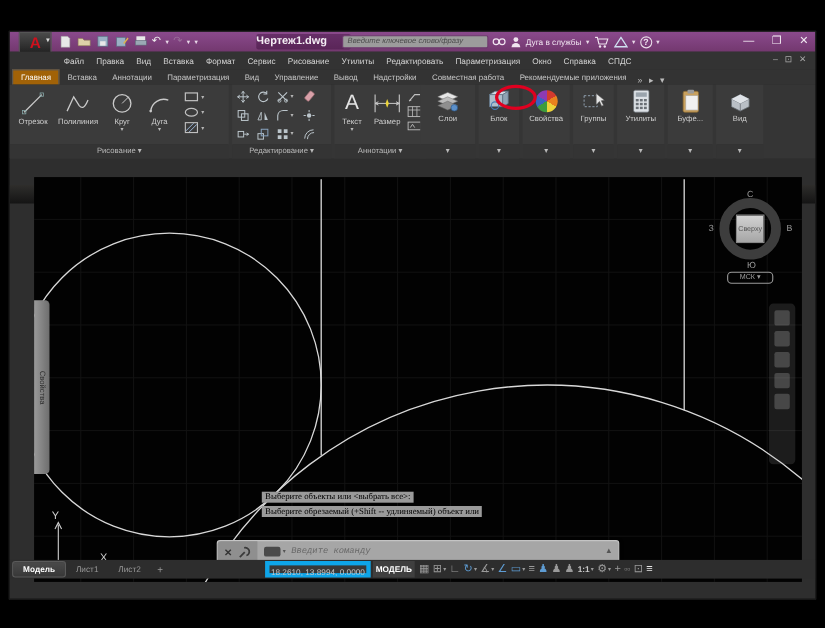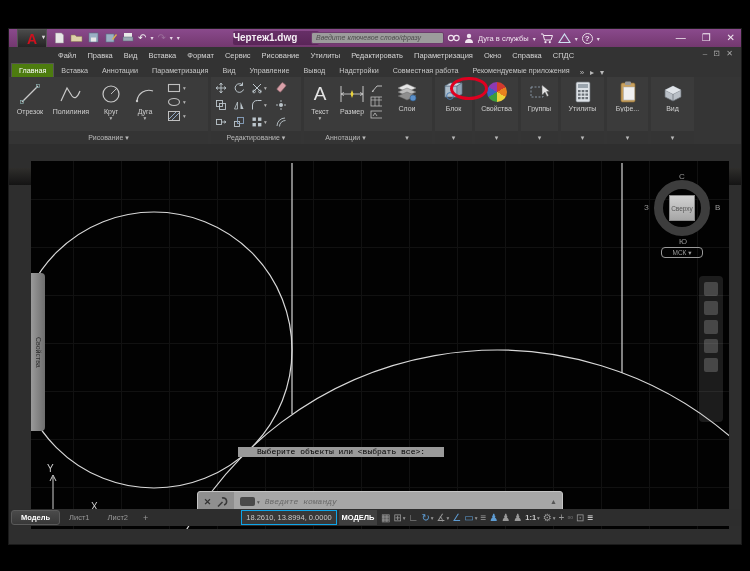--- a/index.html
+++ b/index.html
@@ -56,21 +56,21 @@
     display:flex; align-items:center; gap:11px; padding-left:49px;
   }
   .menu-item { color:#d4d4d4; font-size:7.5px; white-space:nowrap; }
   .mdi-btns { position:absolute; right:6px; top:20px; color:#a8a8a8; font-size:8px; letter-spacing:2px; }
   
   .rtabs {
     position:absolute; left:0; top:34px; width:100%; height:14px; background:#333;
     display:flex; align-items:flex-end; gap:0; padding-left:2px;
   }
   .rtab { color:#c6c6c6; font-size:7.2px; padding:2px 7px 2px 7px; white-space:nowrap; }
-  .rtab.active { background:#4d7c0f; color:#fff; border:1px solid #555; border-bottom:none; }
+  .rtab.active { background:#a16207; color:#fff; border:1px solid #555; border-bottom:none; }
   .rtab-extra { color:#bbb; font-size:8px; padding:0 3px; }
   
   .ribbon { position:absolute; left:0; top:48px; width:100%; height:67px; background:#353535; }
   .panel { position:absolute; top:0; height:67px; background:#3b3b3b; }
   .panel-footer {
     position:absolute; left:0; bottom:0; width:100%; height:13px; background:#343434;
     color:#b9b9b9; font-size:7px; text-align:center; line-height:13px; white-space:nowrap;
   }
   .bigbtn { position:absolute; top:3px; text-align:center; }
   .bigbtn .ic { height:28px; display:flex; align-items:center; justify-content:center; }
@@ -142,22 +142,22 @@
     font-size:6.5px; text-align:center; line-height:9px;
   }
   .navbar-strip {
     position:absolute; left:668px; top:115px; width:24px; height:146px;
     background:rgba(170,170,170,0.16); border-radius:4px;
     display:flex; flex-direction:column; align-items:center; gap:5px; padding-top:6px;
   }
   .nav-blob { width:14px; height:14px; background:rgba(200,200,200,0.25); border-radius:2px; }
   .cmd-history { position:absolute; left:207px; top:286px; display:flex; flex-direction:column; gap:3px; }
   .cmd-line {
-    background:#9a9a9a; color:#000; font-family:Liberation Mono, monospace;
-    font-size:8px; line-height:10px; padding:0 19px; width:fit-content; white-space:nowrap;
+    background:#9a9a9a; color:#000; font-family:Liberation Serif, serif;
+    font-size:8px; line-height:10px; padding:0 3px; width:fit-content; white-space:nowrap;
   }
   .cmdbar {
     position:absolute; left:166px; top:330px; width:366px; height:21px;
     background:#a6a6a6; border:1px solid #c4c4c4; border-radius:3px;
     display:flex; align-items:center; box-shadow:0 1px 3px rgba(0,0,0,0.6);
   }
   .cmdbar .tools { width:36px; height:100%; background:#8f8f8f; border-radius:3px 0 0 3px;
     display:flex; align-items:center; justify-content:center; gap:5px; }
   .cmdbar .xg { color:#333; font-size:9px; font-weight:bold; }
   .kbd-ic { width:15px; height:9px; background:#4a4a4a; border-radius:2px; margin:0 2px 0 6px; }
@@ -168,21 +168,21 @@
   .statusbar { position:absolute; left:0; top:480px; width:100%; height:17px; background:#2d2d2d; }
   .ltabs { position:absolute; left:2px; top:0; display:flex; align-items:center; height:17px; }
   .ltab { font-size:7.5px; padding:2px 9px; color:#999; }
   .ltab.active {
     background:linear-gradient(#4a4a4a,#383838); border:1px solid #5a5a5a; border-radius:3px;
     color:#fff; font-weight:bold;
   }
   .ltab-plus { color:#999; font-size:9px; padding:0 6px; }
   .coords {
     position:absolute; left:232px; top:1px; width:96px; height:15px; background:#383838;
-    border:1px solid #0ea5e9; color:#c9c9c9; font-size:7.5px; text-align:center; line-height:14px;
+    border:4px solid #0ea5e9; color:#c9c9c9; font-size:7.5px; text-align:center; line-height:14px;
     white-space:nowrap;
   }
   .modebtn {
     position:absolute; left:330px; top:1px; width:38px; height:15px; background:#3f3f3f;
     color:#fff; font-size:7.5px; font-weight:bold; text-align:center; line-height:15px;
   }
   .sb-icons { position:absolute; left:372px; top:0px; height:17px; display:flex; align-items:center; gap:3px; }
   .sb-ic { display:flex; align-items:center; gap:1px; }
   .sb-g { font-size:10px; line-height:16px; }
   .sb-caret { font-size:5.5px; color:#9a9a9a; }
@@ -647,20 +647,21 @@
       <div class="navbar-strip">
         <div class="nav-blob"></div>
         <div class="nav-blob"></div>
         <div class="nav-blob"></div>
         <div class="nav-blob"></div>
         <div class="nav-blob"></div>
       </div>
 
       <div class="cmd-history">
         <div class="cmd-line">Выберите объекты или &lt;выбрать все&gt;:</div>
+        <div class="cmd-line">Выберите обрезаемый (+Shift -- удлиняемый) объект или</div>
       </div>
 
       <div class="cmdbar">
         <div class="tools">
           <span class="xg">✕</span>
           <svg width="12" height="12">
               <path d="M2,10.5 L6.5,6" stroke="#3a3a3a" stroke-width="1.6"></path>
               <path d="M6,2 a3,3 0 1 1 2,7" fill="none" stroke="#3a3a3a" stroke-width="1.6"></path>
             </svg>
         </div>

